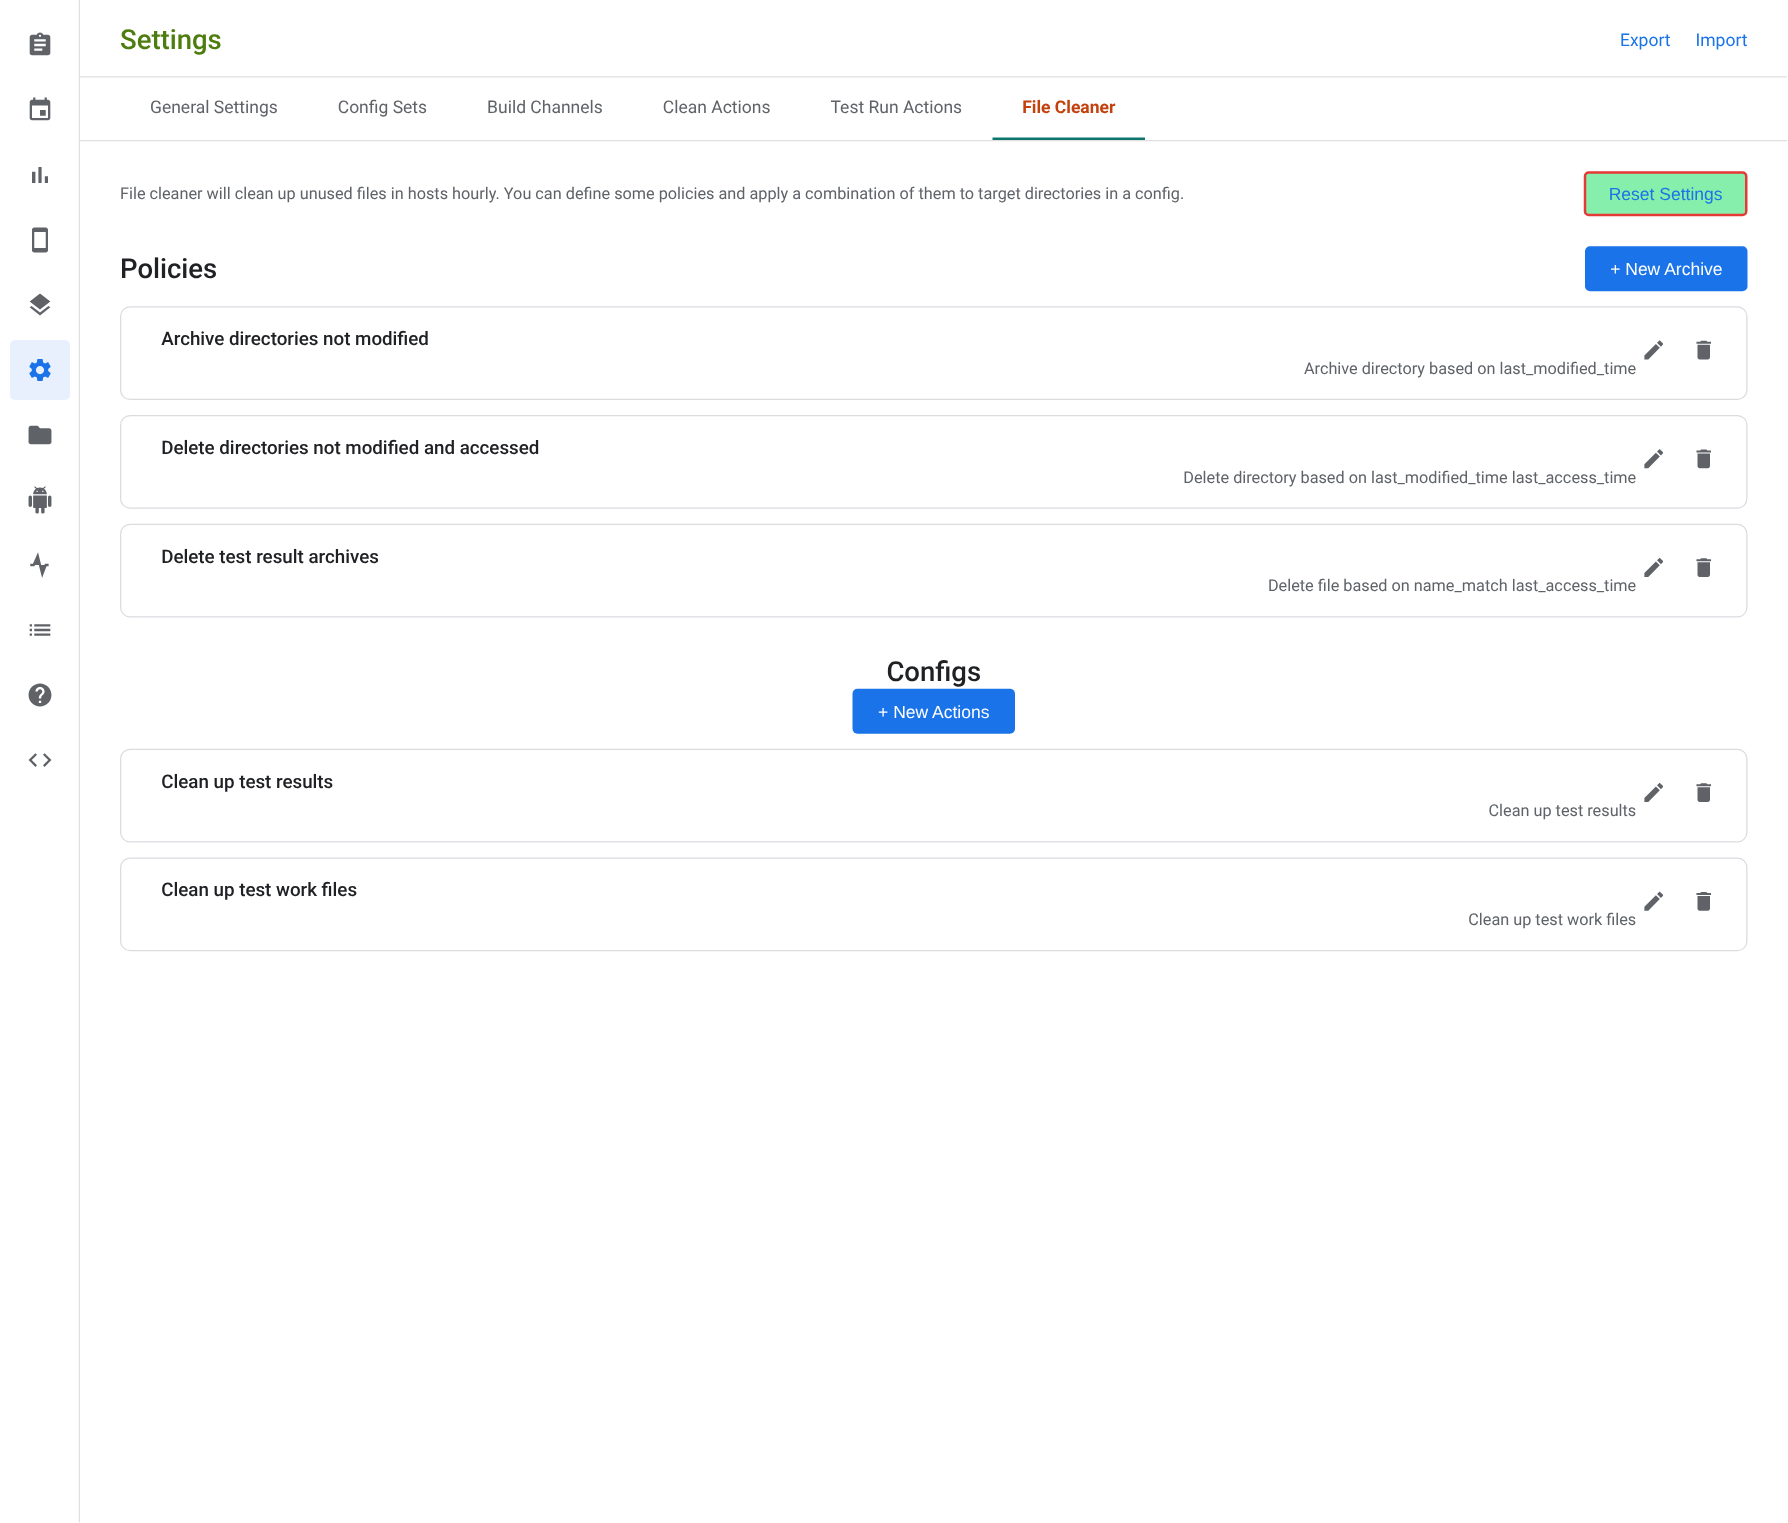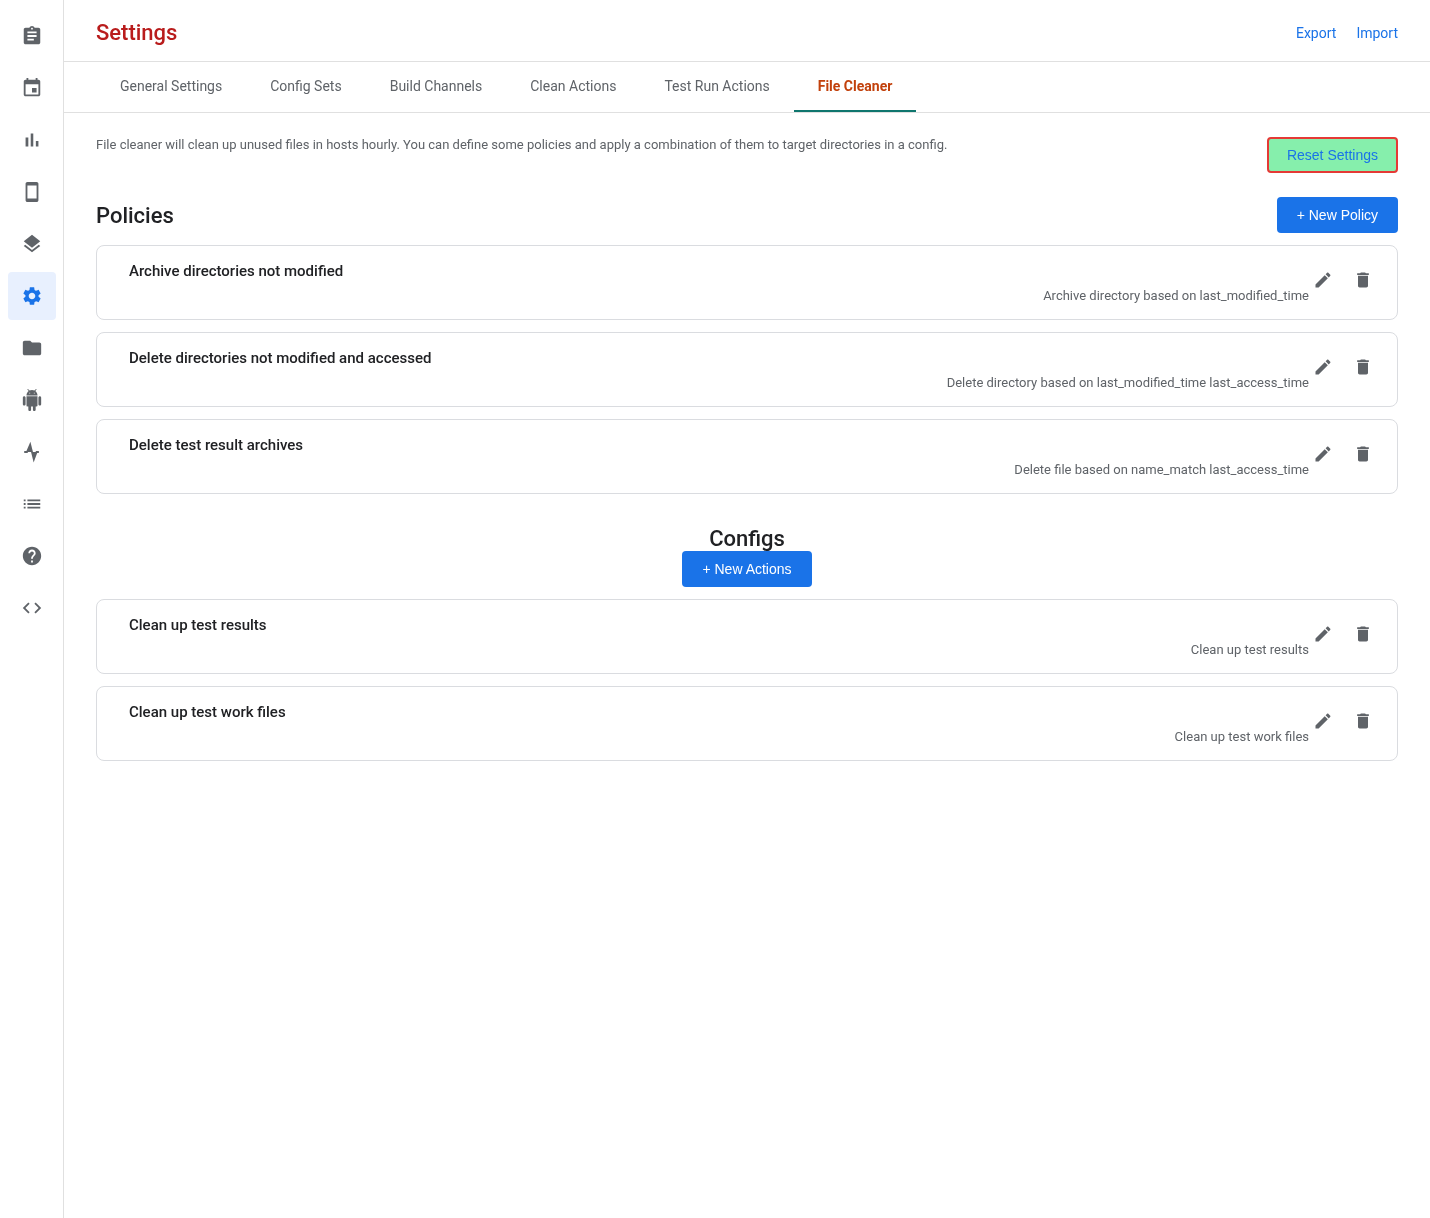--- a/index.html
+++ b/index.html
@@ -42,21 +42,21 @@
     .header {
       display: flex;
       align-items: center;
       justify-content: space-between;
       padding: 20px 32px 16px 32px;
       border-bottom: 1px solid #e0e0e0;
     }
     .header-title {
       font-size: 22px;
       font-weight: 500;
-      color: #b91c1c;
+      color: #4d7c0f;
     }
     .header-actions {
       display: flex;
       gap: 20px;
     }
     .header-link {
       color: #1a73e8;
       font-size: 14px;
       cursor: pointer;
       text-decoration: none;
@@ -85,21 +85,21 @@
     
     .content {
       flex: 1;
       overflow-y: auto;
       padding: 24px 32px;
     }
 
     
     .description-bar {
       display: flex;
-      align-items: flex-start;
+      align-items: center;
       justify-content: space-between;
       margin-bottom: 24px;
     }
     .description-text {
       font-size: 13px;
       color: #5f6368;
       flex: 1;
       margin-right: 24px;
     }
     .reset-btn {
@@ -267,21 +267,21 @@
 
   <div class="content">
 
     <div class="description-bar">
       <p class="description-text">File cleaner will clean up unused files in hosts hourly. You can define some policies and apply a combination of them to target directories in a config.</p>
       <button class="reset-btn">Reset Settings</button>
     </div>
 
     <div class="section-header">
       <h2 class="section-title">Policies</h2>
-      <button class="new-btn">+ New Policy</button>
+      <button class="new-btn">+ New Archive</button>
     </div>
 
     <div class="card">
       <div class="card-body">
         <div class="card-title">Archive directories not modified</div>
         <div class="card-subtitle">Archive directory based on last_modified_time</div>
       </div>
       <div class="card-actions">
         <button class="icon-btn">
           <svg viewBox="0 0 24 24">

